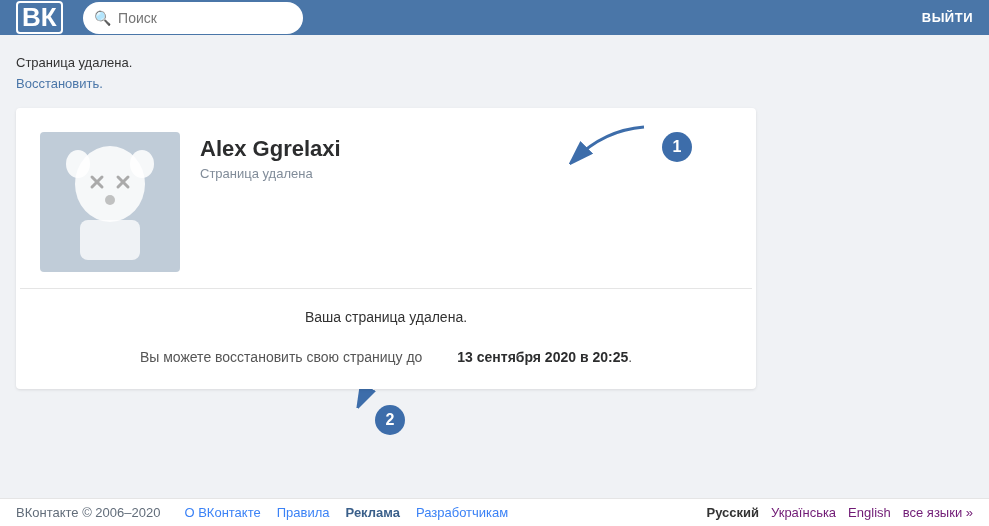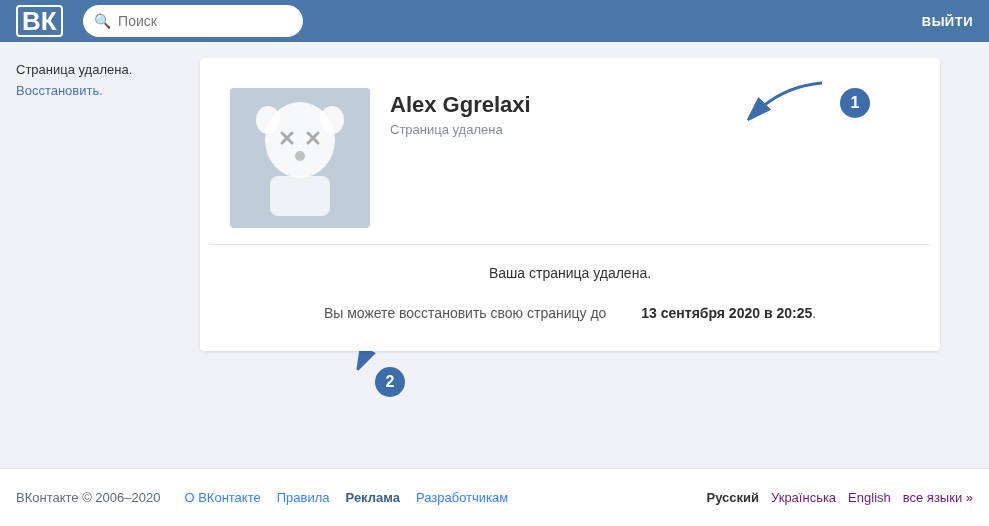--- a/index.html
+++ b/index.html
@@ -1,21 +1,21 @@
 <!DOCTYPE html>
 <html><head>
   <meta charset="utf-8">
   <style>
     * { margin: 0; padding: 0; box-sizing: border-box; }
     body { font-family: Arial, sans-serif; background: #f0f2f5; width: 989px; min-height: 526px; overflow: hidden; position: relative; }
 
     
     .header {
       background: #4a76a8;
-      height: 42px;
+      height: 35px;
       display: flex;
       align-items: center;
       padding: 0 16px;
       position: relative;
     }
     .vk-logo {
       color: white;
       font-size: 26px;
       font-weight: bold;
       background: #4a76a8;
@@ -75,21 +75,21 @@
       cursor: pointer;
       text-decoration: none;
     }
 
     
     .profile-card {
       background: white;
       border-radius: 4px;
       flex: 1;
       max-width: 740px;
-      padding: 10px;
+      padding: 4px;
       overflow: hidden;
       box-shadow: 0 1px 3px rgba(0,0,0,0.1);
     }
     .profile-header {
       display: flex;
       align-items: flex-start;
       padding: 20px 20px 16px;
       border-bottom: 1px solid #e5e5e5;
       gap: 20px;
     }
@@ -181,21 +181,21 @@
     
     .footer {
       position: absolute;
       bottom: 0;
       left: 0;
       right: 0;
       background: white;
       border-top: 1px solid #e5e5e5;
       display: flex;
       align-items: center;
-      padding: 21px 16px;
+      padding: 6px 16px;
       font-size: 13px;
       color: #626d7a;
       gap: 0;
       z-index: 10;
     }
     .footer-copyright {
       color: #626d7a;
       margin-right: 24px;
       white-space: nowrap;
     }
@@ -224,21 +224,22 @@
     }
     .footer-lang.active-lang {
       color: #333;
       font-weight: bold;
     }
 
     .content-wrap {
       position: relative;
       z-index: 1;
       display: flex;
-      gap: 24px;
+      gap: 16px;
+      flex-direction: column;
     }
 
     .page-content {
       padding: 16px;
     }
   </style>
 </head>
 <body>
 
 <div class="header">

